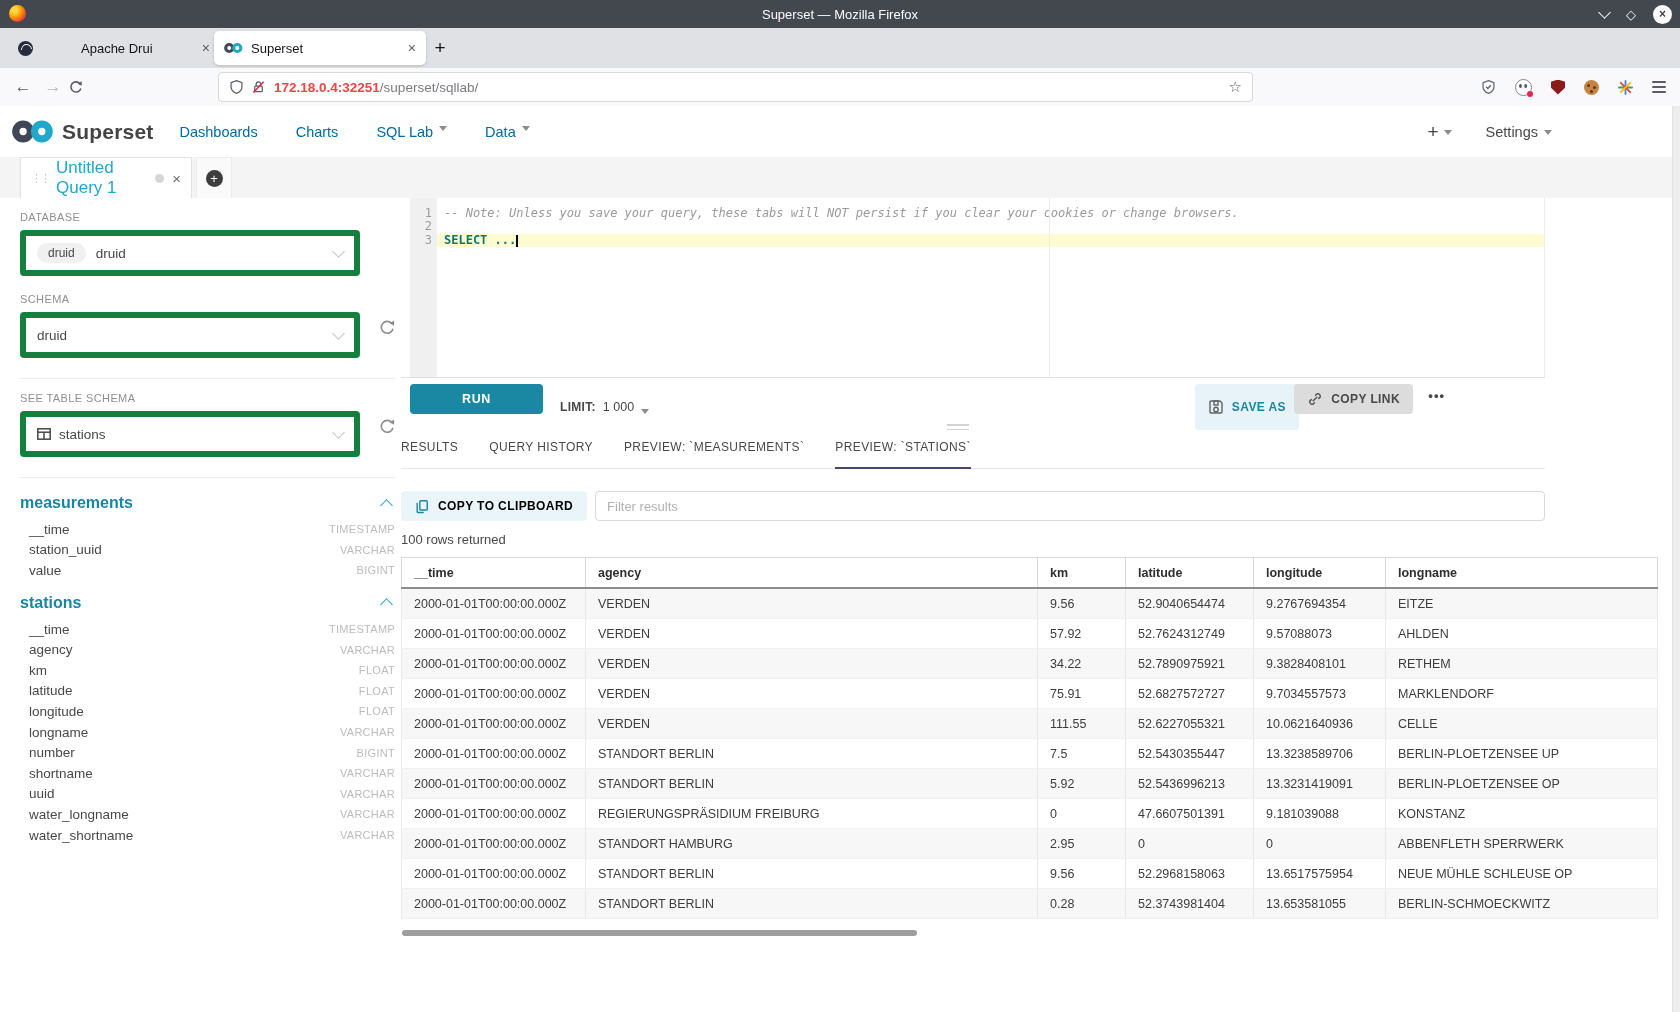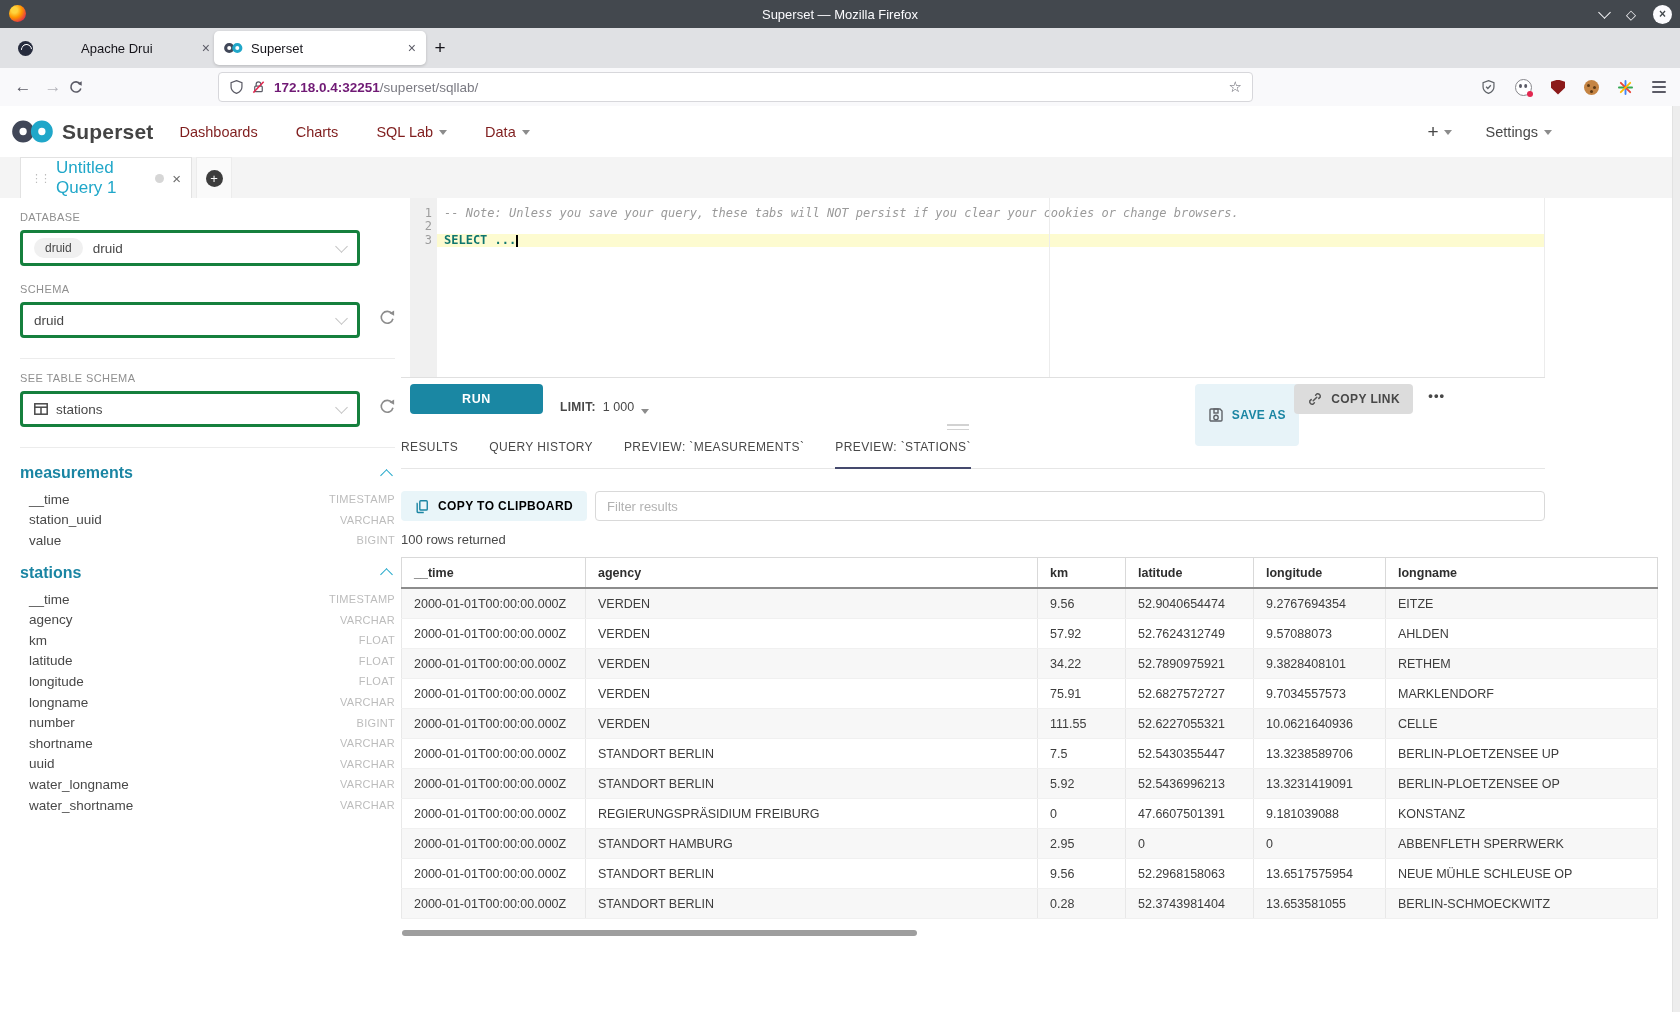--- a/index.html
+++ b/index.html
@@ -28,39 +28,39 @@
     border:1.8px solid transparent;border-left-color:#fff;border-top-color:#fff;transform:rotate(40deg);}
   .newtab-btn{position:absolute;left:428px;top:8px;font-size:19px;color:#15141a;width:24px;height:24px;display:flex;align-items:center;justify-content:center;}
 
   .navtoolbar{position:absolute;left:0;top:68px;width:1680px;height:38px;background:#f9f9fb;border-bottom:1px solid #d4d4d8;display:flex;align-items:center;}
   .navbtn{width:30px;text-align:center;font-size:17px;color:#5b5b66;}
   .navbtn.back{margin-left:8px;}
   .navbtn.fwd{color:#b3b3ba;}
   .urlbar{position:absolute;left:218px;top:4px;width:1035px;height:30px;background:#fff;border:1px solid #d7d7db;border-radius:4px;
     display:flex;align-items:center;padding:0 10px;box-sizing:border-box;}
   .url-text{font-size:13.5px;margin-left:8px;flex:1;}
-  .url-host{color:#701a75;font-weight:bold;}
+  .url-host{color:#ef4444;font-weight:bold;}
   .url-path{color:#7a7a82;text-align:right;}
   .url-star{color:#5b5b66;font-size:15px;}
   .ext-row{position:absolute;right:14px;top:0;height:38px;display:flex;align-items:center;gap:19px;}
   .hamburger{display:flex;flex-direction:column;gap:3px;}
   .hamburger i{width:14px;height:1.8px;background:#5b5b66;border-radius:1px;}
   .ublock{width:14px;height:15px;background:#8c1a1a;clip-path:polygon(50% 0,100% 15%,100% 55%,50% 100%,0 55%,0 15%);}
   .cookie{width:15px;height:15px;border-radius:50%;background:#c58443;position:relative;}
   .cookie::before{content:"";position:absolute;left:3px;top:4px;width:3px;height:3px;border-radius:50%;background:#5d3a16;box-shadow:6px 2px 0 #5d3a16,3px 6px 0 #5d3a16;}
   .maskico{width:15px;height:15px;border-radius:50%;border:1.4px solid #86868b;position:relative;background:#fff;}
   .maskico::before{content:"";position:absolute;left:2.5px;top:4px;width:3.2px;height:4.5px;border-radius:50%;background:#5b5b66;box-shadow:5.2px 0 0 #5b5b66;}
   .maskico::after{content:"";position:absolute;right:-2px;bottom:-2px;width:6px;height:6px;border-radius:50%;background:#e22850;}
 
   
   .appnav{position:absolute;left:0;top:106px;width:1680px;height:51px;background:#fff;display:flex;align-items:center;}
   .brand{display:flex;align-items:center;margin-left:12px;}
   .brand-name{font-size:21px;font-weight:bold;color:#444;letter-spacing:.2px;margin-left:8px;}
   .navitems{display:flex;align-items:center;margin-left:26px;gap:38px;}
-  .navitem{font-size:14.5px;color:#7f1d1d;display:flex;align-items:center;gap:6px;}
+  .navitem{font-size:14.5px;color:#0369a1;display:flex;align-items:flex-start;gap:6px;}
   .caret{width:0;height:0;border-left:4px solid transparent;border-right:4px solid transparent;border-top:5px solid #8c8c8c;margin-top:2px;}
   .nav-right{position:absolute;right:128px;display:flex;align-items:center;gap:34px;}
   .plusbtn{font-size:19px;color:#484848;display:flex;align-items:center;gap:5px;}
   .settings{font-size:14.5px;color:#484848;display:flex;align-items:center;gap:6px;}
 
   
   .qtabstrip{position:absolute;left:0;top:157px;width:1680px;height:41px;background:#f4f4f4;}
   .qtab{position:absolute;left:20px;top:0;width:172px;height:41px;background:#fff;border:1px solid #e2e2e2;border-bottom:none;box-sizing:border-box;
     display:flex;align-items:center;padding:0 10px;}
   .qtab-drag{color:#bcbcbc;font-size:11px;letter-spacing:-2px;margin-right:7px;}
@@ -68,21 +68,21 @@
   .qtab-dot{width:9px;height:9px;border-radius:50%;background:#d6d6d6;margin:0 8px 0 4px;}
   .qtab-close{color:#6d6d6d;font-size:15px;}
   .qaddtab{position:absolute;left:196px;top:0;width:36px;height:41px;background:#fafafa;border:1px solid #ececec;border-bottom:none;box-sizing:border-box;
     display:flex;align-items:center;justify-content:center;}
   .qadd-circle{width:17px;height:17px;border-radius:50%;background:#3d3d3d;color:#fafafa;font-size:13px;display:flex;align-items:center;justify-content:center;line-height:1;}
 
   
   .sidebar{position:absolute;left:20px;top:198px;width:375px;}
   .sb-label{font-size:11px;color:#8f8f8f;letter-spacing:.4px;margin:13px 0 7px 0;}
   .sel-row{position:relative;}
-  .selbox{height:36px;border:3px solid #15803d;border-radius:4px;background:#fff;display:flex;align-items:center;padding:0 11px;box-sizing:border-box;width:340px;}
+  .selbox{height:46px;border:6px solid #15803d;border-radius:4px;background:#fff;display:flex;align-items:center;padding:0 11px;box-sizing:border-box;width:340px;}
   .pill{background:#f0f0f0;border-radius:16px;padding:3px 11px;font-size:12px;color:#484848;margin-right:10px;}
   .selval{font-size:13.5px;color:#484848;flex:1;}
   .sel-chev{width:8px;height:8px;border-right:1.4px solid #c3c3c3;border-bottom:1.4px solid #c3c3c3;transform:rotate(45deg);margin-top:-4px;}
   .refresh-btn{position:absolute;right:0;top:7px;}
   .sb-divider{border:none;border-top:1px solid #ececec;margin:20px 0 0 0;}
   .schema-header{display:flex;align-items:center;margin-top:16px;}
   .schema-title{color:#1a85a3;font-size:16px;font-weight:bold;flex:1;}
   .chev-up{width:8px;height:8px;border-right:1.6px solid #20a7c9;border-bottom:1.6px solid #20a7c9;transform:rotate(-135deg);margin-right:4px;margin-top:4px;}
   .col-list{margin-top:7px;}
   .col-row{display:flex;align-items:center;height:20.6px;padding-left:9px;}
@@ -102,21 +102,21 @@
   .cursor{display:inline-block;width:2px;height:12px;background:#000;vertical-align:text-bottom;margin-left:0px;}
   .print-margin{position:absolute;left:612px;top:0;bottom:0;width:1px;background:#ececec;}
 
   
   .runbar{position:absolute;left:401px;top:377px;width:1144px;height:43px;border-top:1px solid #e0e0e0;box-sizing:border-box;}
   .run-btn{position:absolute;left:9px;top:6px;width:133px;height:30px;background:#1a87a3;border-radius:4px;color:#fff;
     font-size:12.5px;font-weight:bold;letter-spacing:.6px;display:flex;align-items:center;justify-content:center;}
   .limit-wrap{position:absolute;left:159px;top:6px;height:30px;display:flex;align-items:flex-end;gap:7px;}
   .limit-label{font-size:12px;font-weight:bold;color:#484848;letter-spacing:.3px;}
   .limit-val{font-size:12.5px;color:#484848;}
-  .saveas-btn{position:absolute;right:246px;top:6px;height:30px;padding:16px 13px;background:#e7f3f8;border-radius:4px;display:flex;align-items:center;gap:8px;}
+  .saveas-btn{position:absolute;right:246px;top:6px;height:30px;padding:8px 13px;background:#e7f3f8;border-radius:4px;display:flex;align-items:center;gap:8px;}
   .saveas-btn span{color:#1a85a3;font-size:12px;font-weight:bold;letter-spacing:.4px;}
   .copylink-btn{position:absolute;right:132px;top:6px;height:30px;padding:0 13px;background:#dcdcdc;border-radius:4px;display:flex;align-items:center;gap:8px;}
   .copylink-btn span{color:#484848;font-size:12px;font-weight:bold;letter-spacing:.4px;}
   .more-btn{position:absolute;right:100px;top:10px;color:#484848;font-size:13px;font-weight:bold;letter-spacing:1px;}
 
   
   .pane-grip{position:absolute;left:947px;top:424px;width:22px;}
   .pane-grip i{display:block;height:1.5px;background:#d2d2d2;margin-bottom:3px;}
   .rtabs{position:absolute;left:401px;top:440px;width:1144px;display:flex;gap:31px;border-bottom:1px solid #e6e6e6;}
   .rtab{font-size:12px;font-weight:500;color:#484848;letter-spacing:.4px;padding-bottom:13px;white-space:nowrap;}

